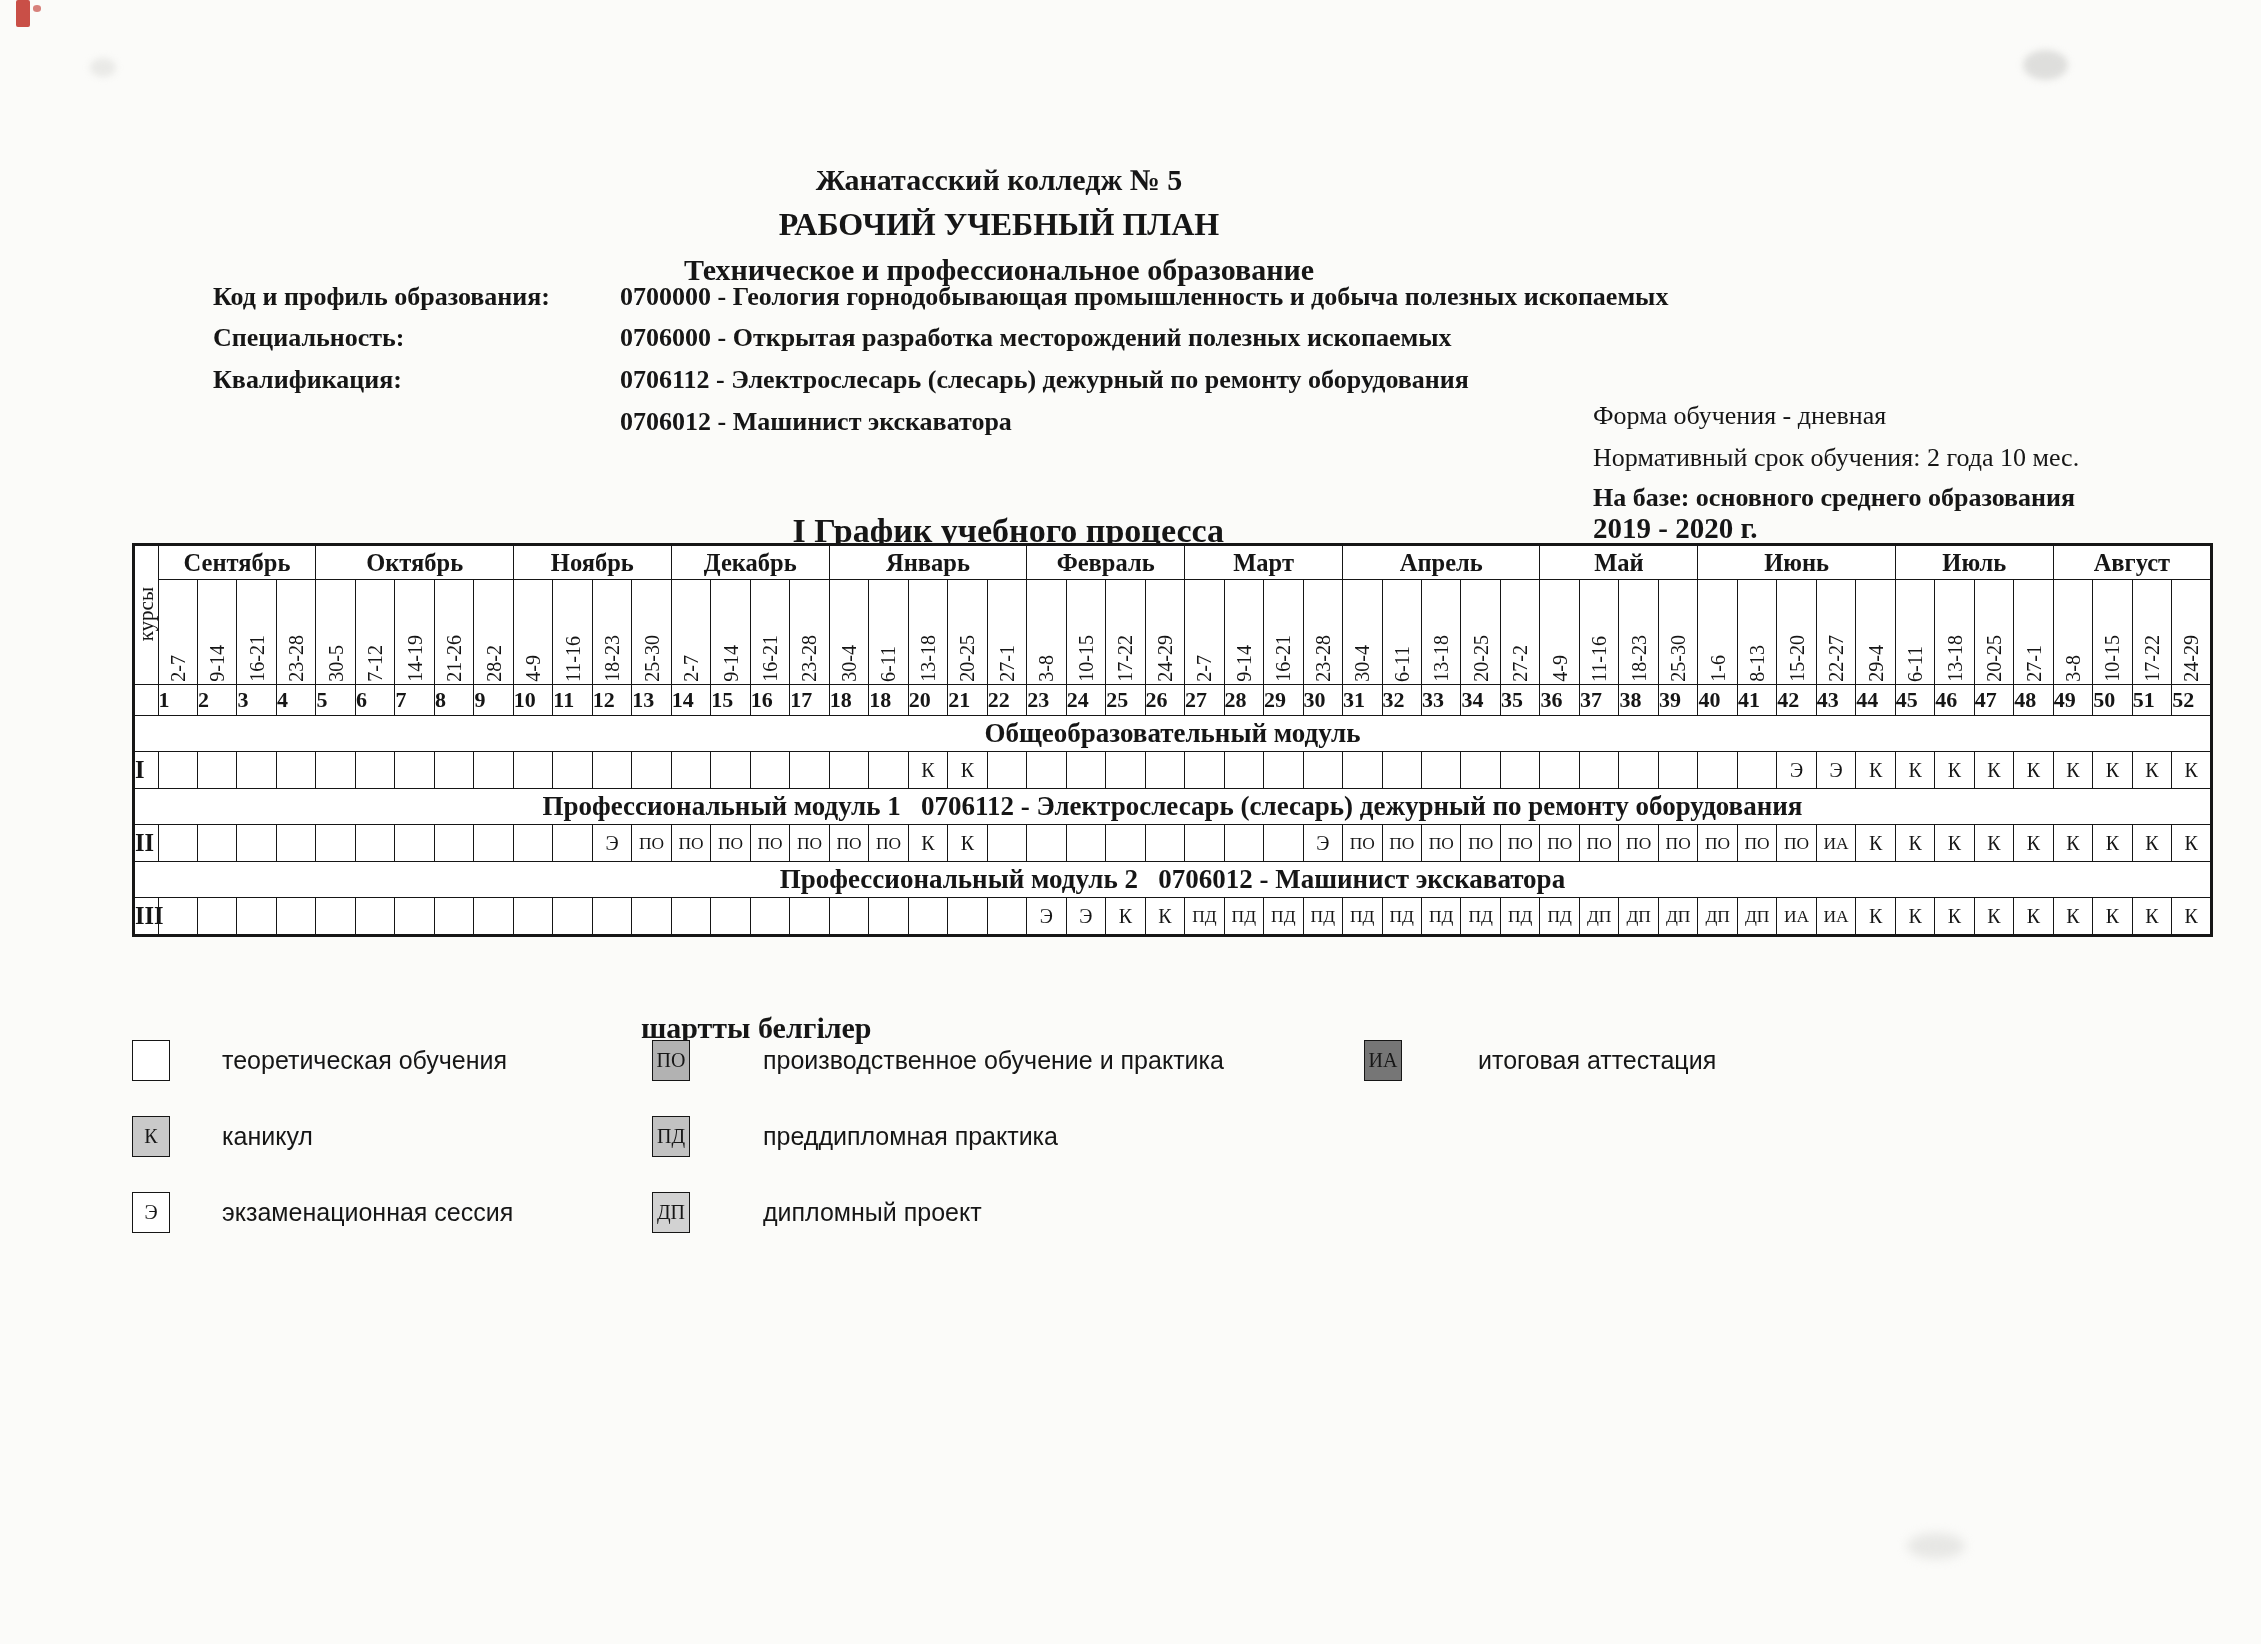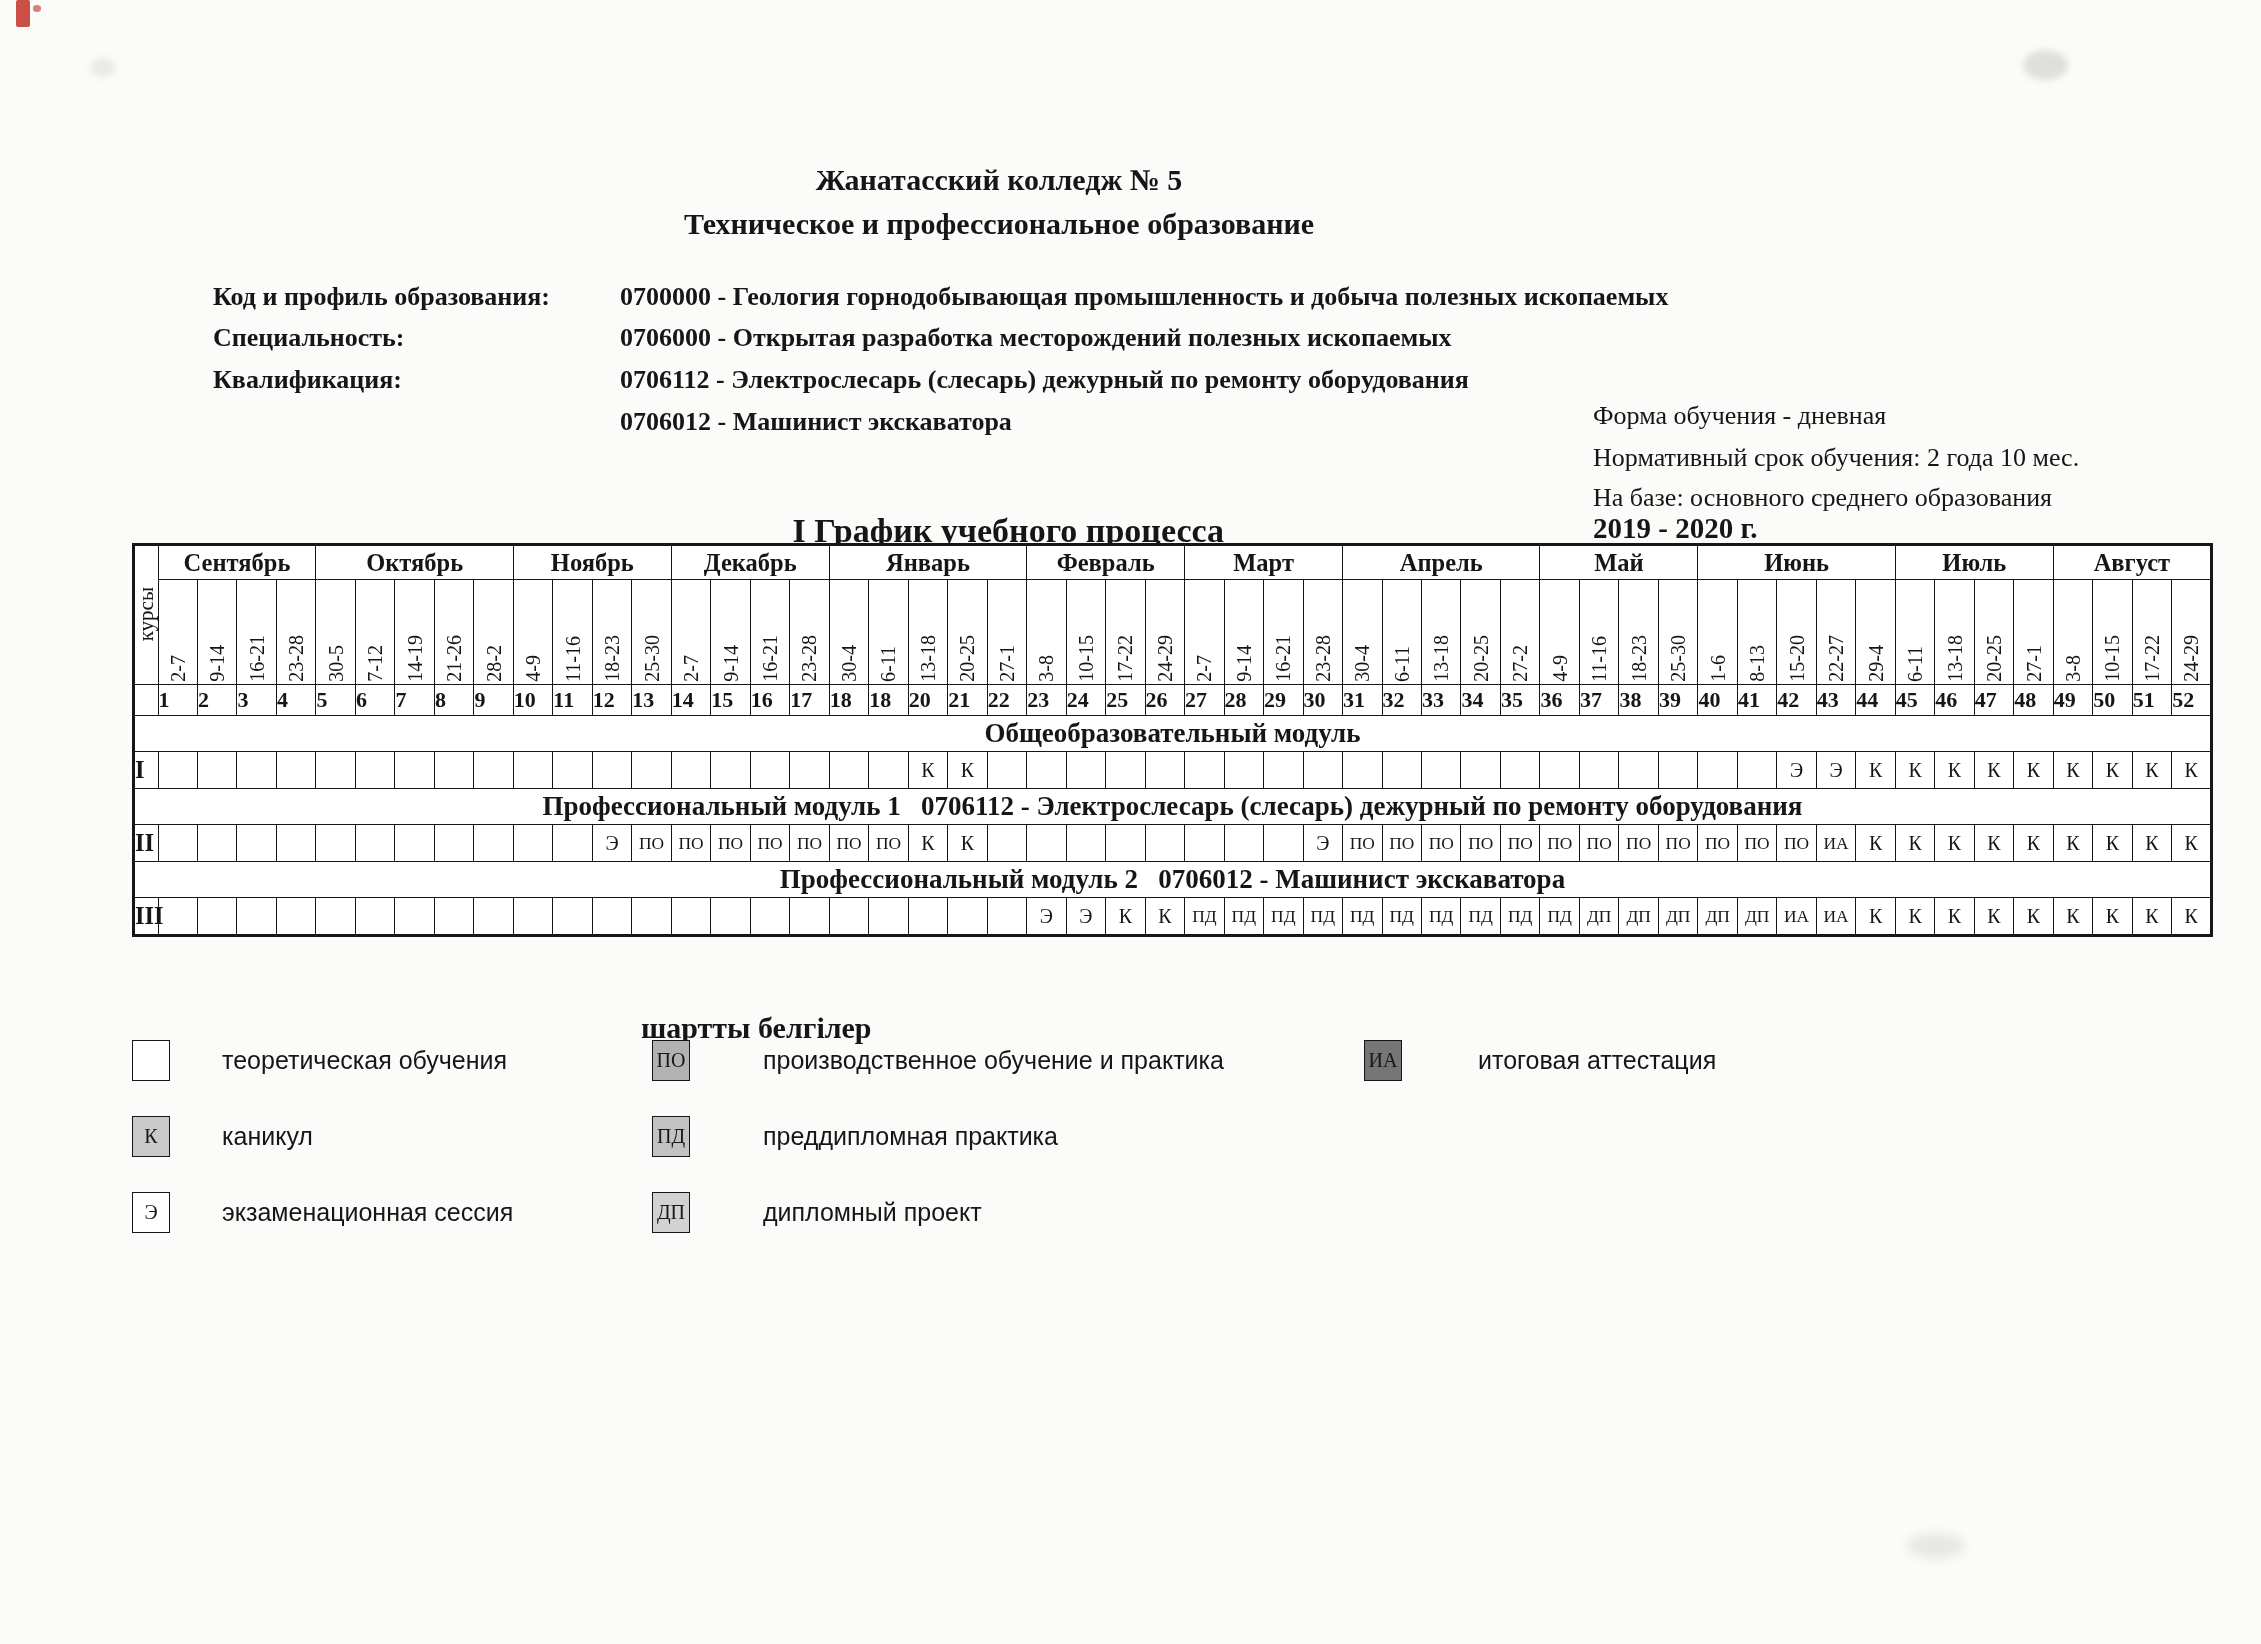--- a/index.html
+++ b/index.html
@@ -58,34 +58,35 @@
 <div class="page">
 
   <div class="artifact-red1"></div>
   <div class="artifact-red2"></div>
   <div class="artifact-smudge1"></div>
   <div class="artifact-smudge2"></div>
   <div class="artifact-smudge3"></div>
 
   <div class="titles">
     <div class="t-college">Жанатасский колледж № 5</div>
+    <div class="t-plan">РАБОЧИЙ УЧЕБНЫЙ ПЛАН</div>
     <div class="t-sub">Техническое и профессиональное образование</div>
   </div>
 
   <div class="info-label" style="top:282px;">Код и профиль образования:</div>
   <div class="info-value" style="top:282px;">0700000 - Геология горнодобывающая промышленность и добыча полезных ископаемых</div>
   <div class="info-label" style="top:323px;">Специальность:</div>
   <div class="info-value" style="top:323px;">0706000 - Открытая разработка месторождений полезных ископаемых</div>
   <div class="info-label" style="top:365px;">Квалификация:</div>
   <div class="info-value" style="top:365px;">0706112 - Электрослесарь (слесарь) дежурный по ремонту оборудования</div>
   <div class="info-value" style="top:407px;">0706012 - Машинист экскаватора</div>
 
   <div class="right-info" style="top:401px;">Форма обучения - дневная</div>
   <div class="right-info" style="top:443px;">Нормативный срок обучения: 2 года 10 мес.</div>
-  <div class="right-info" style="top:483px;">На базе: основного среднего образования</div>
+  <div class="right-info" style="top:483px;font-weight:bold;">На базе: основного среднего образования</div>
 
   <div class="sched-title">I График учебного процесса</div>
   <div class="years">2019 - 2020 г.</div>
 
   <table class="sched">
       <colgroup>
         <col style="width: 24.5px;">
         <col>
         <col>
         <col>

